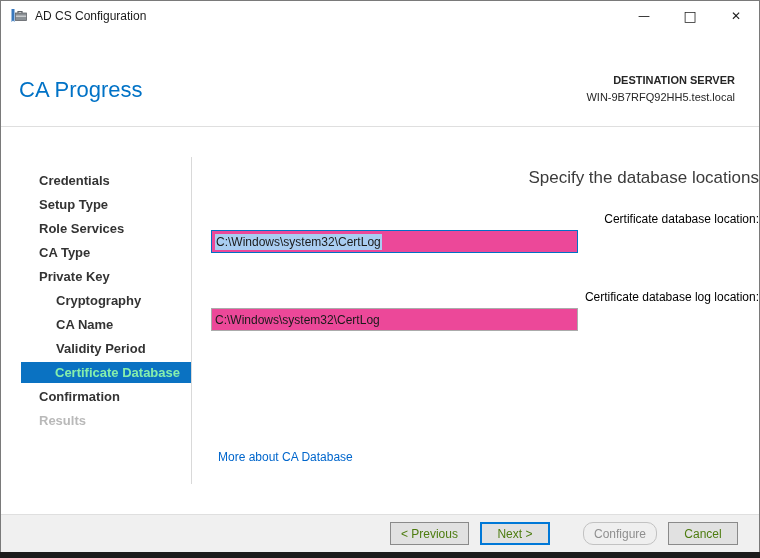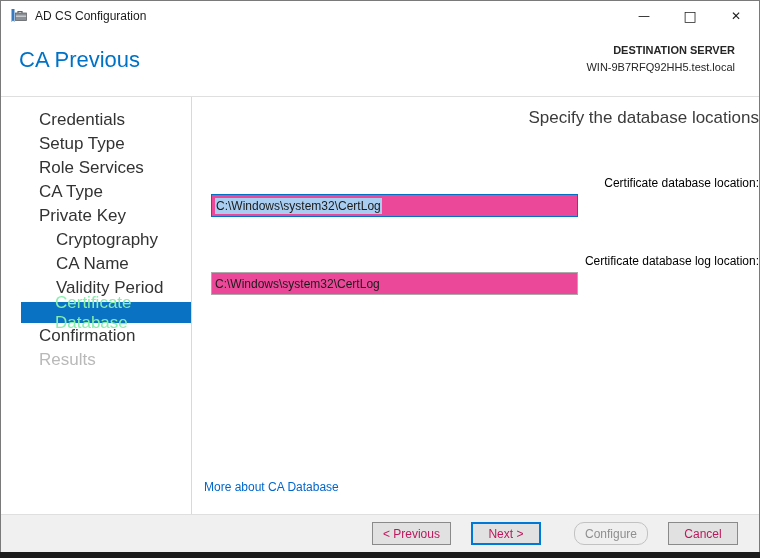--- a/index.html
+++ b/index.html
@@ -6,21 +6,21 @@
   * { margin:0; padding:0; box-sizing:border-box; }
   body { background:#cfcfcf; font-family:"Liberation Sans", sans-serif; }
   .screen { position:relative; width:760px; height:558px; background:#fff; overflow:hidden; }
 
   
   .taskbar { position:absolute; left:0; right:0; bottom:0; height:6px; background:#1b1b1b; }
 
   
   .window { position:absolute; top:0; left:0; right:0; bottom:5px;
             background:#fff; border:1px solid #7a7a7a;
-            display:flex; flex-direction:column; }
+            display:flex; flex-direction:column;gap:30px; }
 
   
   .titlebar { height:30px; flex:0 0 30px; display:flex; align-items:center; padding-left:10px; background:#fff; }
   .app-icon { width:16px; height:16px; margin-right:8px; flex:0 0 16px; }
   .win-title { font-size:12px; color:#1a1a1a; }
   .controls { margin-left:auto; display:flex; height:100%; align-self:flex-start; }
   .ctrl { width:46px; height:30px; display:flex; align-items:center; justify-content:center;
           font-family:"DejaVu Sans", sans-serif; font-size:12px; color:#1a1a1a;
           background:transparent; border:none; cursor:default; }
   .ctrl.max { font-size:14px; }
@@ -30,44 +30,44 @@
             padding:0 24px 0 18px; border-bottom:1px solid #dfdfdf; background:#fff; }
   .page-title { font-size:22px; font-weight:normal; color:#0072c6; margin-top:16px; }
   .dest { text-align:right; margin-top:11px; line-height:17px; }
   .dest-label { font-size:11px; font-weight:bold; color:#262626; }
   .dest-server { font-size:11px; color:#262626; }
 
   
   .body { flex:1 1 auto; display:flex; min-height:0; background:#fff; }
   .sidebar { width:191px; flex:0 0 191px; border-right:1px solid #d9d9d9; padding-top:11px; }
   .nav-item { height:24px; display:flex; align-items:center; padding-left:38px;
-              font-size:17px; color:#333; cursor:pointer; }
+              font-size:13px; color:#333; cursor:pointer;font-weight:bold; }
   .nav-item.lvl2 { padding-left:55px; }
   .nav-item.disabled { color:#b9b9b9; cursor:default; }
   .nav-item.selected { background:#0a72c2; color:#86efac; height:21px;
                        margin:2px 0 1px 20px; padding-left:34px; }
 
   .content { flex:1 1 auto; position:relative; padding:11px 0 0 19px;text-align:right; }
   .content-heading { font-size:17px; font-weight:normal; color:#3b3b3b; }
   .field-label { font-size:12px; color:#000; }
-  .field-label.first { margin-top:48px; }
+  .field-label.first { margin-top:24px; }
   .field-label.second { margin-top:37px; }
   .textbox { width:367px; height:23px; margin-top:4px; background:#ec4899;
              border:1px solid #ababab; display:flex; align-items:center;
              padding-left:3px; font-size:12px; color:#1a1a1a; cursor:text; }
   .textbox.focused { border-color:#0072c6; }
   .sel { background:#a9cdf1; padding:1px 1px; }
-  .more-link { position:absolute; left:12px; bottom:20px; font-size:12px;
+  .more-link { position:absolute; left:26px; bottom:20px; font-size:12px;
                color:#0066cc; cursor:pointer; text-decoration:none; }
 
   
   .footer { flex:0 0 38px; background:#f0f0f0; border-top:1px solid #dfdfdf;
             display:flex; align-items:center; justify-content:flex-end; padding-right:21px; }
-  .btn { min-width:70px; height:23px; margin-left:20px; padding:0 10px;
-         font-family:inherit; font-size:12px; color:#be185d;
+  .btn { min-width:70px; height:23px; margin-left:11px; padding:0 10px;
+         font-family:inherit; font-size:12px; color:#4d7c0f;
          background:#e1e1e1; border:1px solid #8a8a8a; cursor:pointer;
          display:flex; align-items:center; justify-content:center; }
   .btn.default { border:2px solid #0078d7; }
   .btn.disabled { background:#efefef; border-color:#c2c2c2; color:#8f8f8f; cursor:default;border-radius:10px; }
   .btn.configure { margin-left:33px; }
 </style>
 </head>
 <body>
 
 <div class="screen">
@@ -88,21 +88,21 @@
         <button class="ctrl max">
           <span>□</span>
         </button>
         <button class="ctrl">
           <span>✕</span>
         </button>
       </div>
     </div>
 
     <div class="header">
-      <h1 class="page-title">CA Previous</h1>
+      <h1 class="page-title">CA Progress</h1>
       <div class="dest">
         <div class="dest-label">DESTINATION SERVER</div>
         <div class="dest-server">WIN-9B7RFQ92HH5.test.local</div>
       </div>
     </div>
 
     <div class="body">
 
       <nav class="sidebar">
         <div class="nav-item">Credentials</div>

